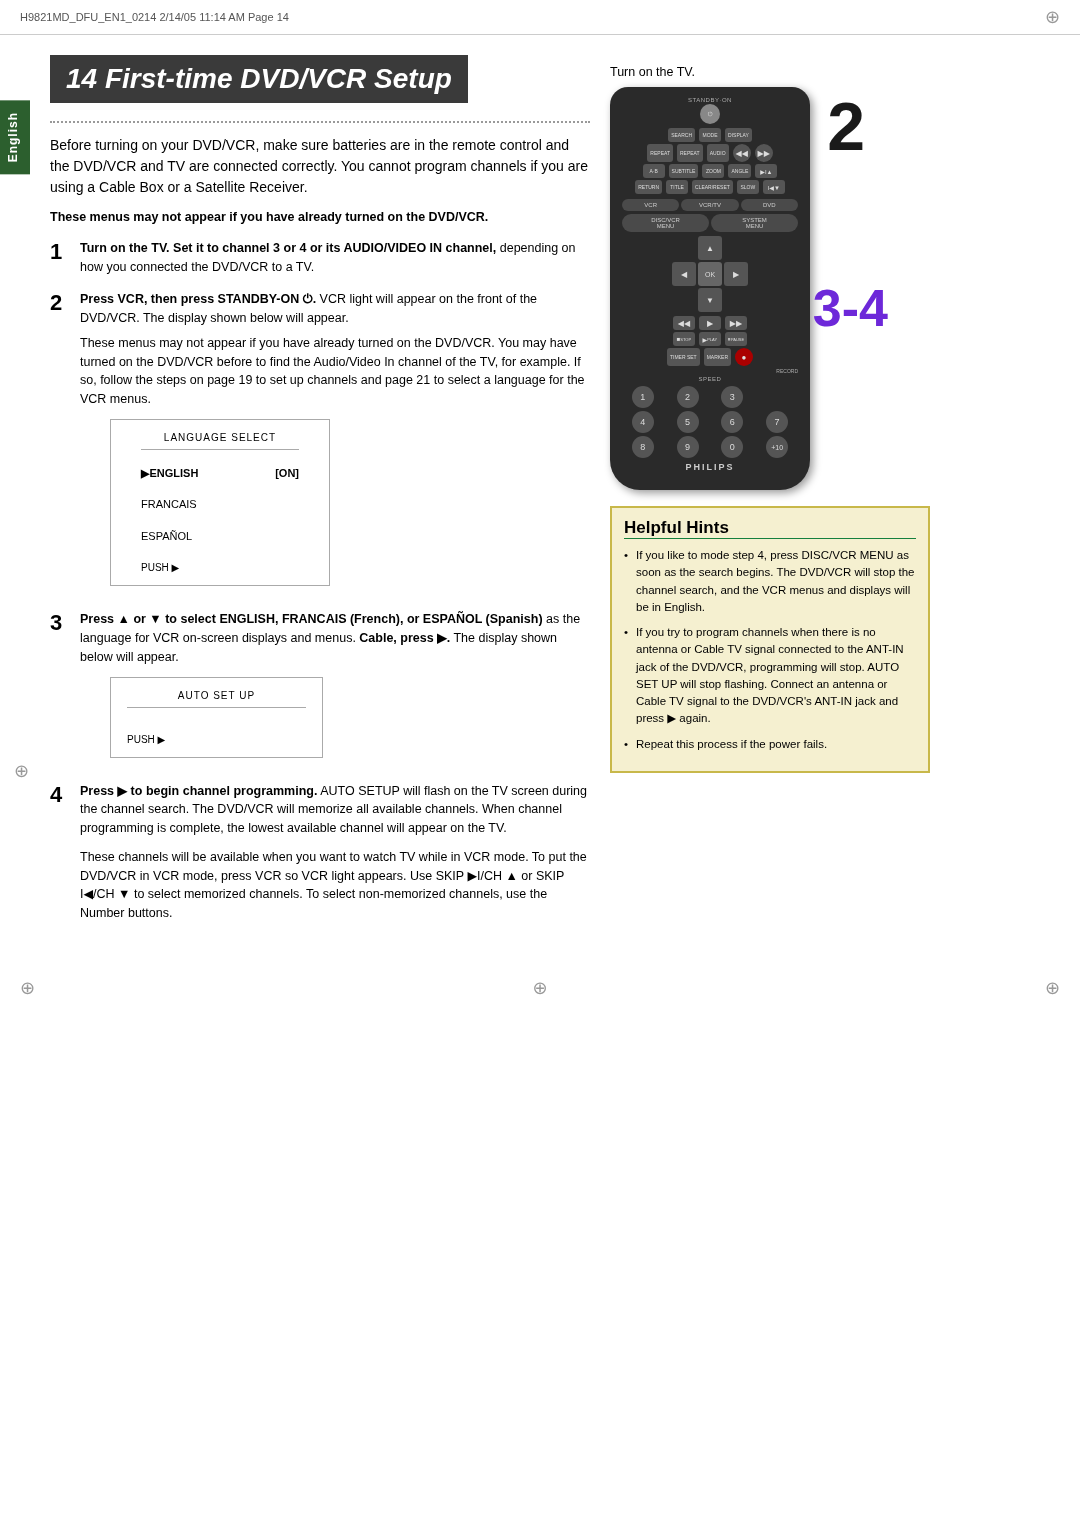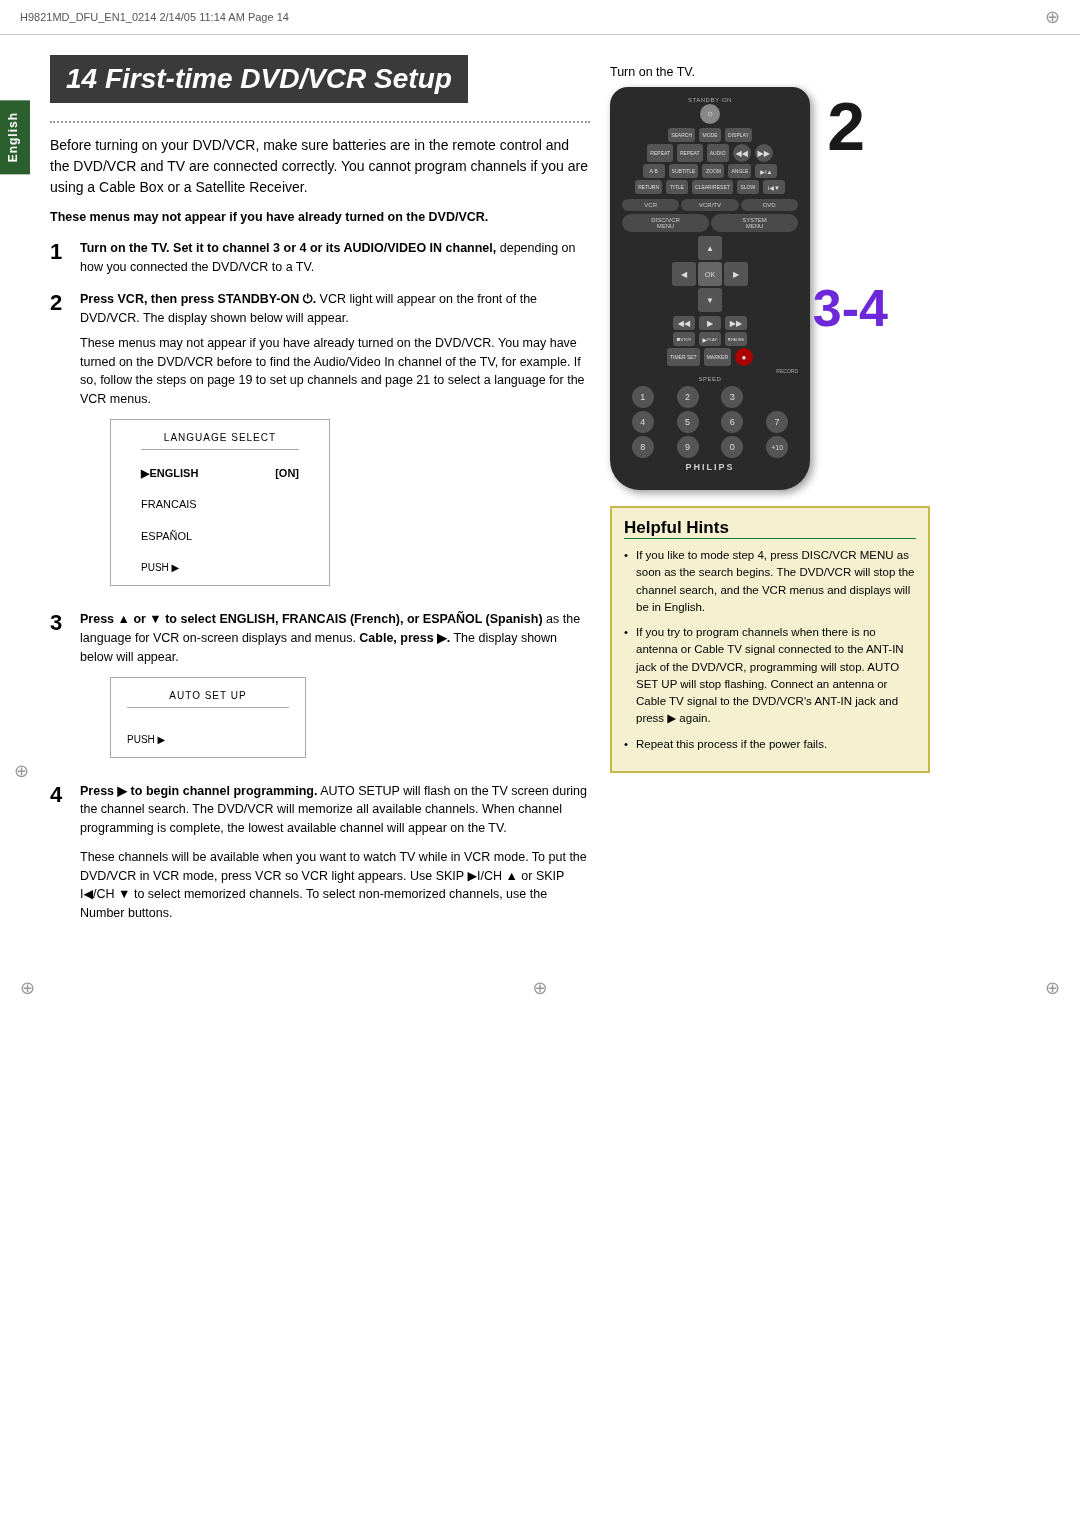--- a/index.html
+++ b/index.html
@@ -150,21 +150,21 @@
     }
     .osd-box .osd-push {
       margin-top: 16px;
       font-size: 10px;
     }
 
     .osd-box2 {
       border: 1px solid #aaa;
       padding: 10px 16px;
       margin: 10px 0 10px 30px;
-      width: 196px;
+      width: 213px;
       font-size: 11px;
     }
     .osd-box2 .osd-header {
       text-align: center;
       font-size: 10px;
       letter-spacing: 1px;
       margin-bottom: 6px;
       border-bottom: 1px solid #aaa;
       padding-bottom: 4px;
     }

